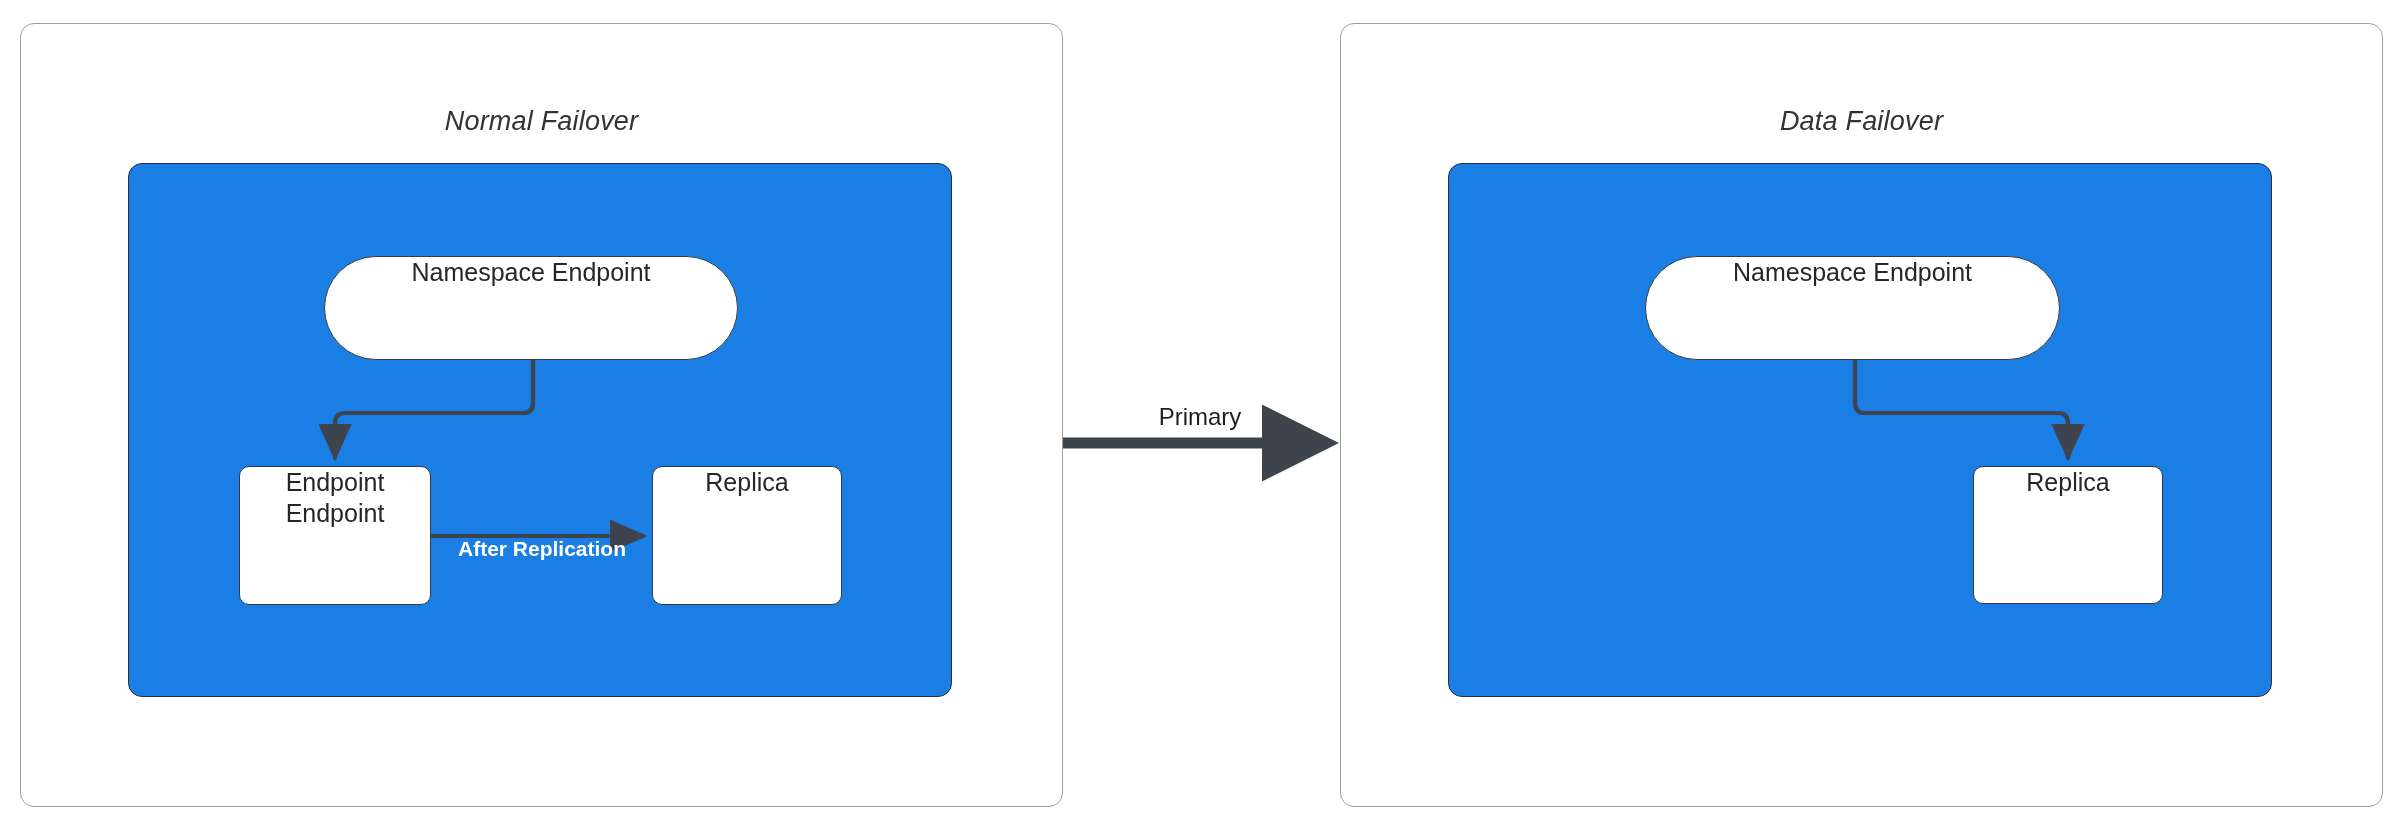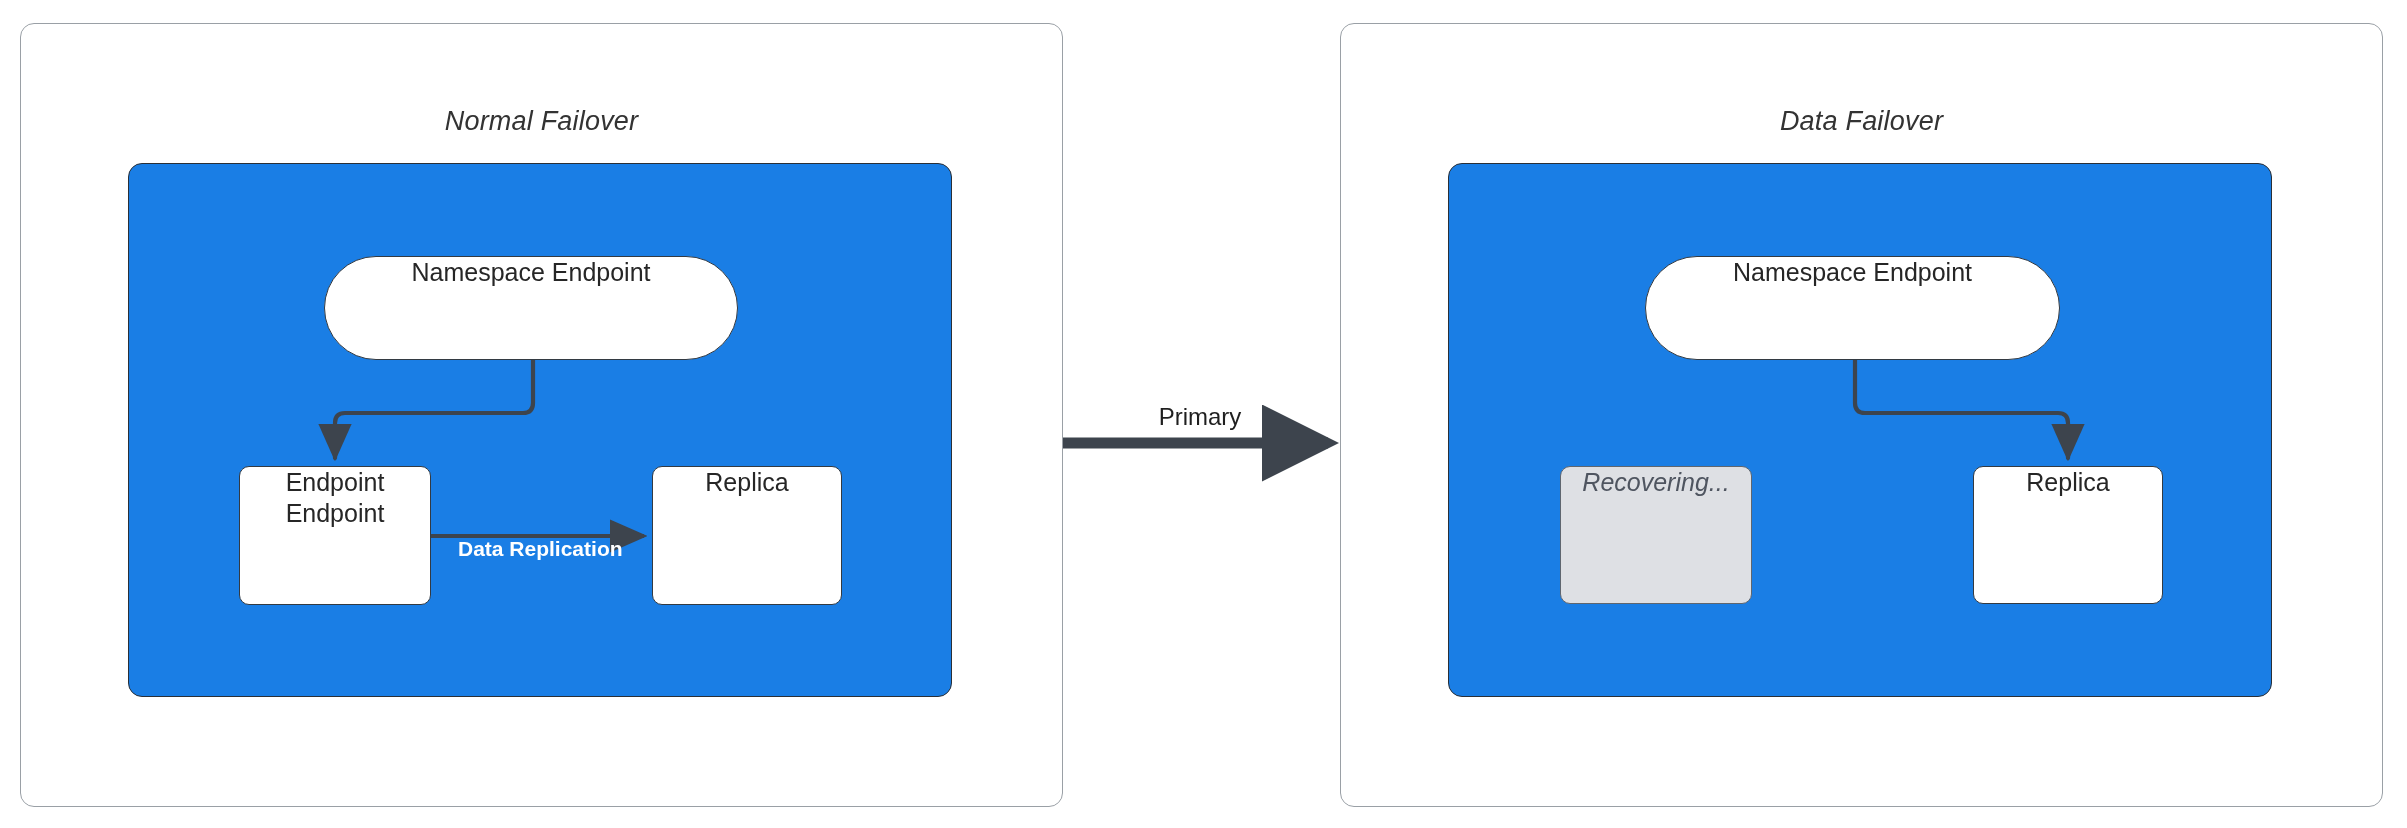--- a/index.html
+++ b/index.html
@@ -154,35 +154,32 @@
     <span>
       <span>Endpoint</span><br>
       <span>Endpoint</span>
     </span>
   </div>
 
   <div class="node rect" id="replica-left">
     <span>Replica</span>
   </div>
 
-  <div class="edge-label" id="lbl-data-replication">Data Replication</div>
+  <div class="edge-label" id="lbl-data-replication">After Replication</div>
 
   <div id="lbl-failover">Primary</div>
 
   <div class="panel" id="panel-right">
     <div class="panel-title">Data Failover</div>
   </div>
 
   <div class="blue-region" id="blue-right"></div>
 
   <div class="node pill" id="ep-right">
     <span>Namespace Endpoint</span>
   </div>
 
-  <div class="node rect ghost" id="recovering">
-    <span>Recovering...</span>
-  </div>
 
   <div class="node rect" id="replica-right">
     <span>Replica</span>
   </div>
 
 </div>
 
 </body></html>

